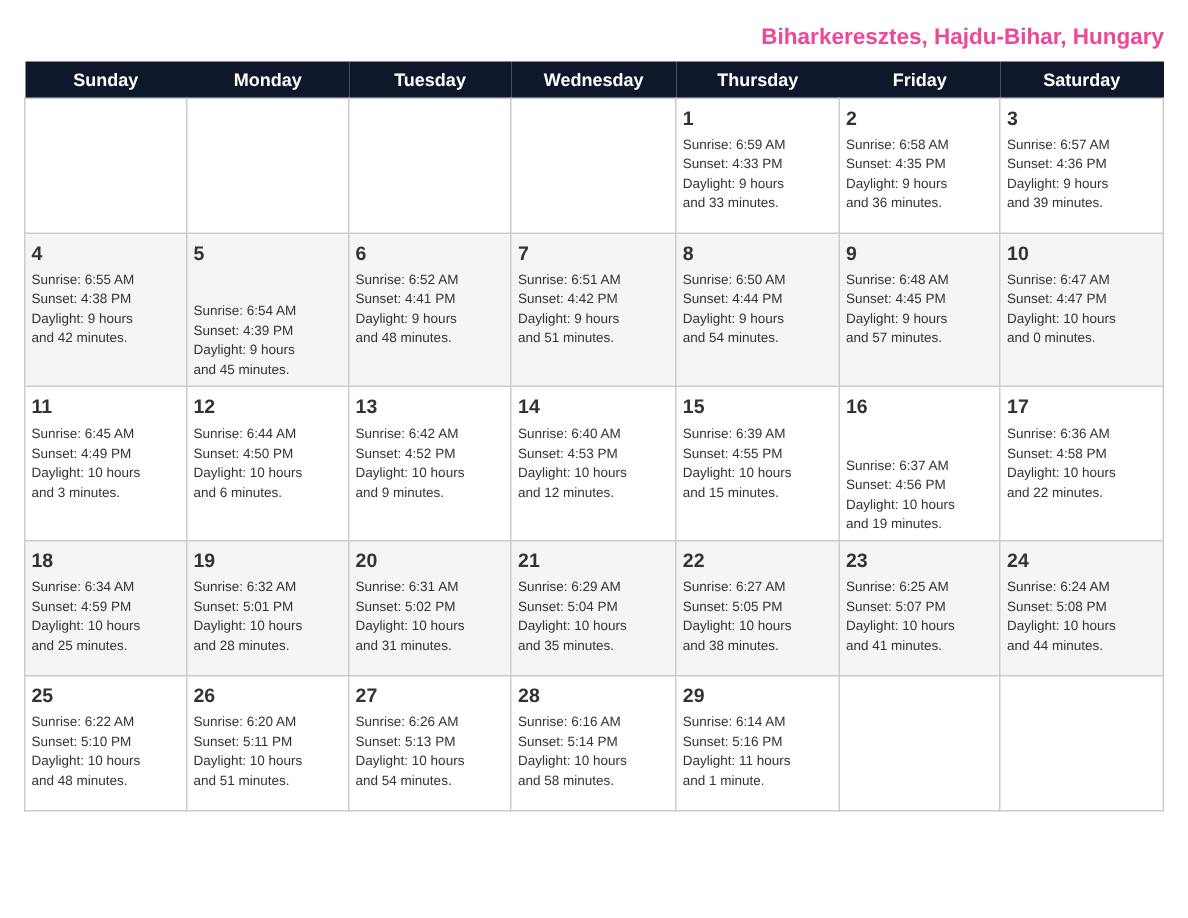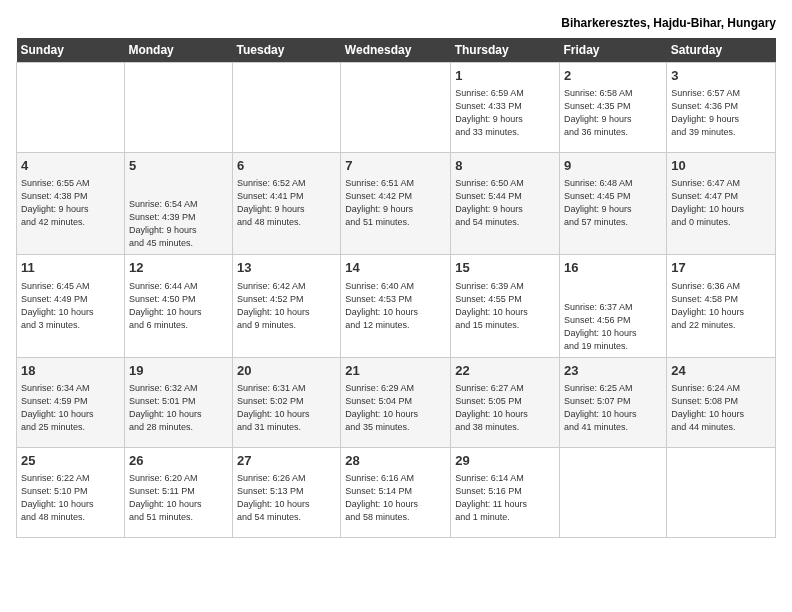--- a/index.html
+++ b/index.html
@@ -41,34 +41,34 @@
     }
     .title-area {
       text-align: right;
     }
     .month-title {
       font-size: 32px;
       font-weight: bold;
       color: #333;
     }
     .location-title {
-      font-size: 12px;
-      color: #000000;
+      font-size: 15px;
+      color: #ec4899;
       font-weight: bold;
     }
     table {
       width: 100%;
       border-collapse: collapse;
       font-size: 10px;
     }
     th {
-      background-color: #404040;
+      background-color: #0f172a;
       color: white;
       padding: 5px 4px;
-      text-align: left;
+      text-align: center;
       font-size: 12px;
       font-weight: bold;
     }
     td {
       border: 1px solid #ccc;
       vertical-align: top;
       padding: 4px 4px;
       width: 113px;
       min-height: 80px;
       height: 90px;
@@ -171,21 +171,21 @@
         <td>
           <span class="day-num">7</span>
           <div class="day-info" style="white-space: pre-line;">Sunrise: 6:51 AM
 Sunset: 4:42 PM
 Daylight: 9 hours
 and 51 minutes.</div>
         </td>
         <td>
           <span class="day-num">8</span>
           <div class="day-info" style="white-space: pre-line;">Sunrise: 6:50 AM
-Sunset: 5:44 PM
+Sunset: 4:44 PM
 Daylight: 9 hours
 and 54 minutes.</div>
         </td>
         <td>
           <span class="day-num">9</span>
           <div class="day-info" style="white-space: pre-line;">Sunrise: 6:48 AM
 Sunset: 4:45 PM
 Daylight: 9 hours
 and 57 minutes.</div>
         </td>

